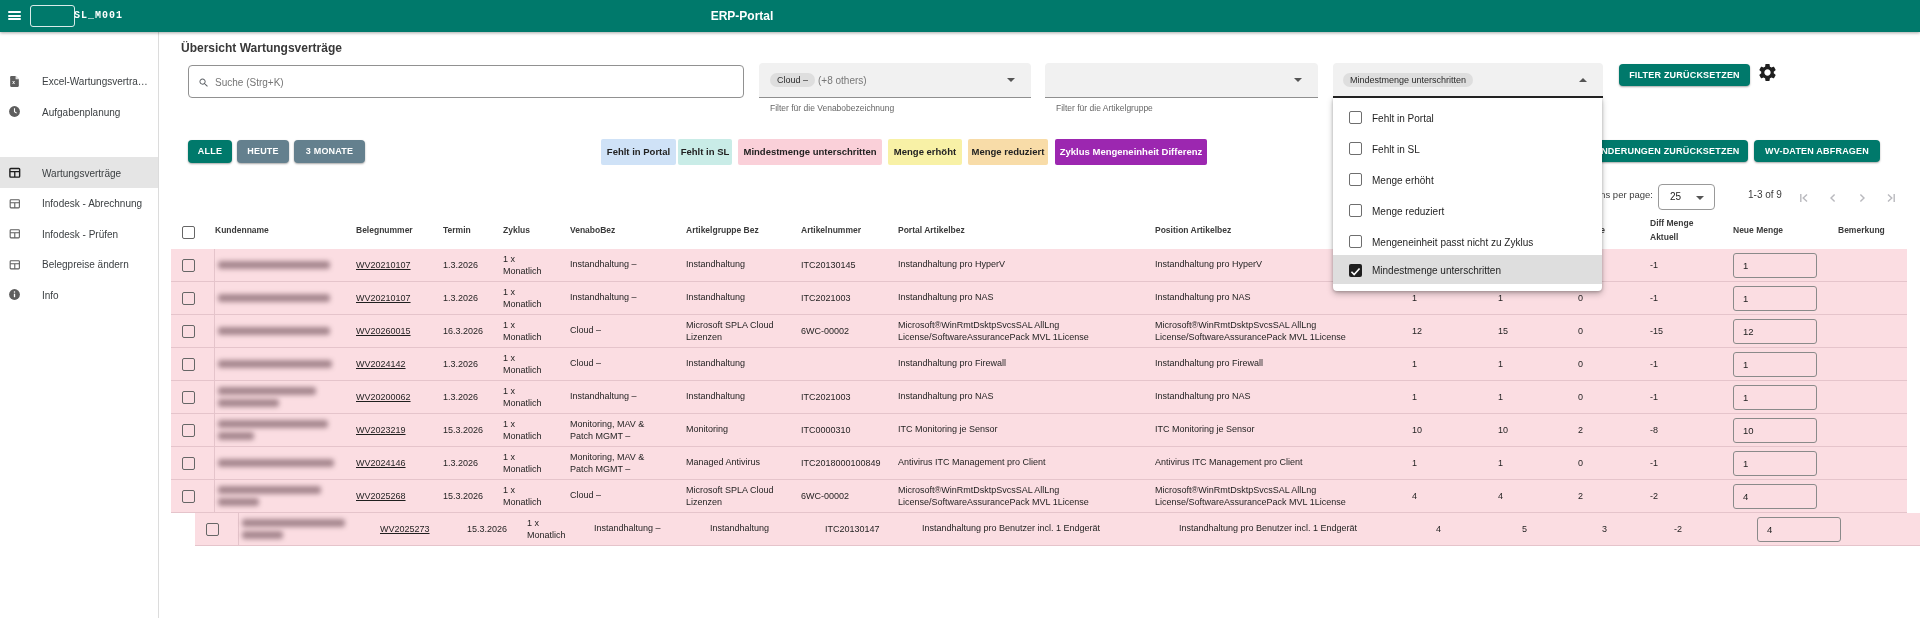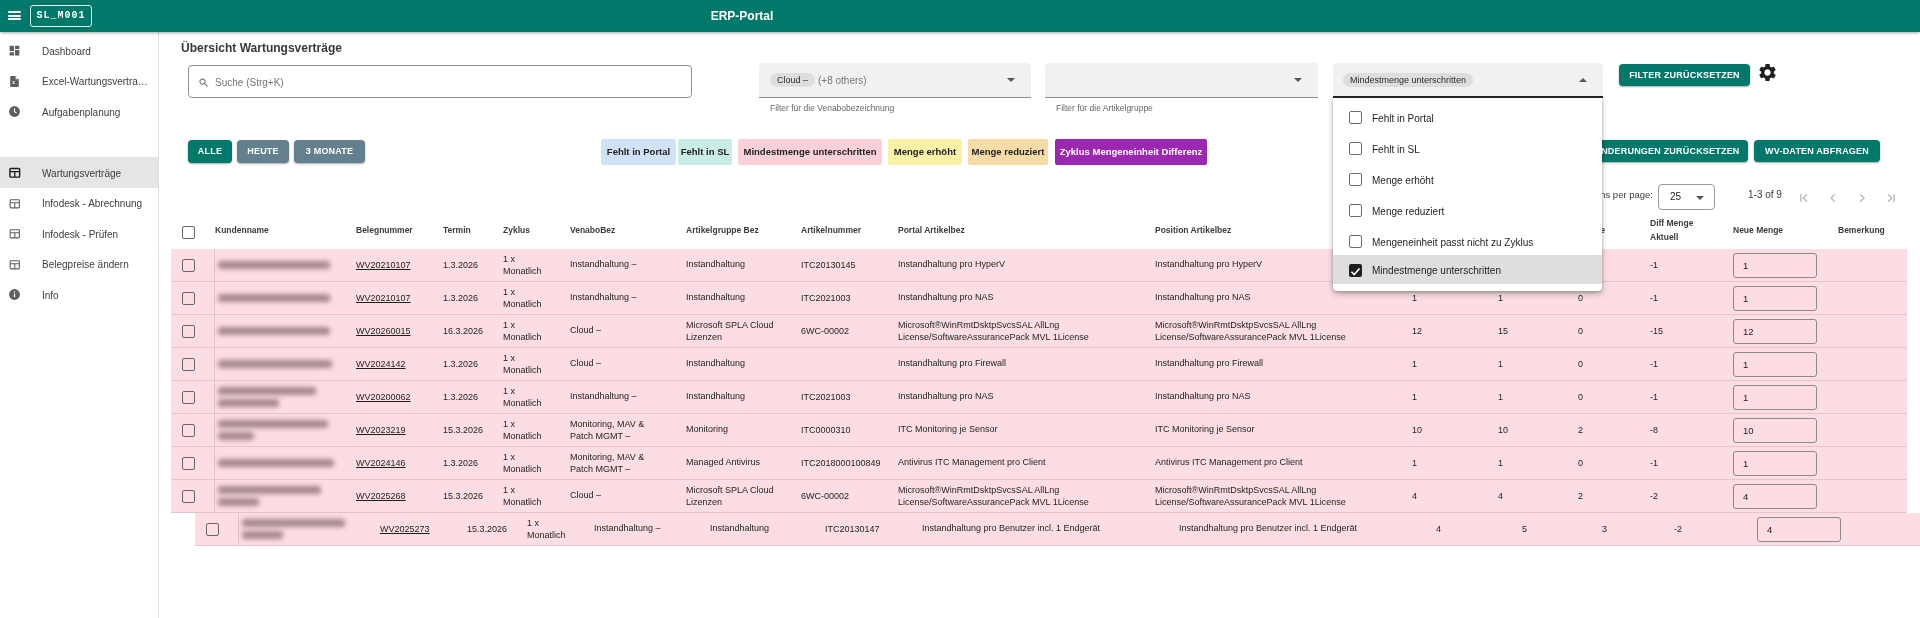--- a/index.html
+++ b/index.html
@@ -4,40 +4,40 @@
 <style>
 * { margin:0; padding:0; box-sizing:border-box; }
 html,body { width:1920px; height:618px; overflow:hidden; background:#fff;
   font-family:"Liberation Sans", sans-serif; }
 
 
 #appbar { position:absolute; left:0; top:0; width:1920px; height:32px;
   background:#00796B; box-shadow:0 1px 3px rgba(0,0,0,.35); z-index:40; }
 #burger { position:absolute; left:8px; top:11px; width:13px; height:11px; }
 #burger div { height:2px; background:#fff; margin-bottom:1.7px; border-radius:1px; }
-#slbox { position:absolute; left:30px; top:5px; width:62px; height:22px;
+#slbox { position:absolute; left:30px; top:5px; width:41px; height:22px;
   border:1px solid rgba(255,255,255,.85); border-radius:3px; color:#fff;
   font-family:"Liberation Mono", monospace; font-size:10px; font-weight:bold;
-  letter-spacing:1px; text-align:center; line-height:20px; }
+  letter-spacing:1px; text-align:center; line-height:20px;padding-left:43px; }
 #apptitle { position:absolute; left:742px; top:0; transform:translateX(-50%);
   color:#fff; font-size:12px; font-weight:bold; line-height:32px; }
 
 
 #sidebar { position:absolute; left:0; top:32px; width:159px; height:586px;
   background:#fff; border-right:1px solid #DCDCDC; }
 .sitem { position:absolute; left:0; width:158px; height:31px; }
 .sitem.sel { background:#E5E5E5; }
 .sitem svg { position:absolute; left:8px; top:9px; }
 .sitem span { position:absolute; left:42px; top:50%; transform:translateY(-50%);
   font-size:10px; color:#3C4043; white-space:nowrap; }
 
 
 #htitle { position:absolute; left:181px; top:41px; font-size:12px;
   font-weight:bold; color:#383838; }
-#searchbox { position:absolute; left:188px; top:65px; width:504px; height:33px;
+#searchbox { position:absolute; left:188px; top:65px; width:556px; height:33px;
   border:1px solid #919191; border-radius:4px; }
 #searchbox svg { position:absolute; left:9px; top:11px; }
 #searchbox span { position:absolute; left:26px; top:50%; transform:translateY(-50%);
   color:#757575; font-size:10px; }
 
 .msel { position:absolute; top:63px; height:35px; background:#F1F1F1;
   border-radius:4px 4px 0 0; border-bottom:1px solid #8F8F8F; }
 #msel1 { left:759px; width:272px; }
 #msel2 { left:1045px; width:273px; }
 #msel3 { left:1333px; width:270px; border-bottom:2px solid #222; z-index:51; }
@@ -115,26 +115,20 @@
   <div id="burger">
       <div></div>
       <div></div>
       <div></div>
     </div>
   <div id="slbox">SL_M001</div>
   <div id="apptitle">ERP-Portal</div>
 </div>
 
 <div id="sidebar">
-    <div class="sitem " style="top:3.3px;">
-      <svg width="13" height="13" viewBox="0 0 24 24">
-        <path fill="#5E5E5E" d="M3 13h8V3H3v10zm0 8h8v-6H3v6zm10 0h8V11h-8v10zm0-18v6h8V3h-8z"></path>
-      </svg>
-      <span>Dashboard</span>
-    </div>
     <div class="sitem " style="top:33.8px;">
       <svg width="13" height="13" viewBox="0 0 24 24">
         <path fill="#5E5E5E" d="M14 2H6c-1.1 0-2 .9-2 2v16c0 1.1.9 2 2 2h12c1.1 0 2-.9 2-2V8l-6-6z"></path>
         <path fill="#fff" d="M14 2l6 6h-6z" opacity=".85"></path>
         <text x="8" y="17" font-size="9" fill="#fff" font-family="Liberation Sans" font-weight="bold">x</text>
       </svg>
       <span>Excel-Wartungsvertra…</span>
     </div>
     <div class="sitem " style="top:64.3px;">
       <svg width="13" height="13" viewBox="0 0 24 24">

